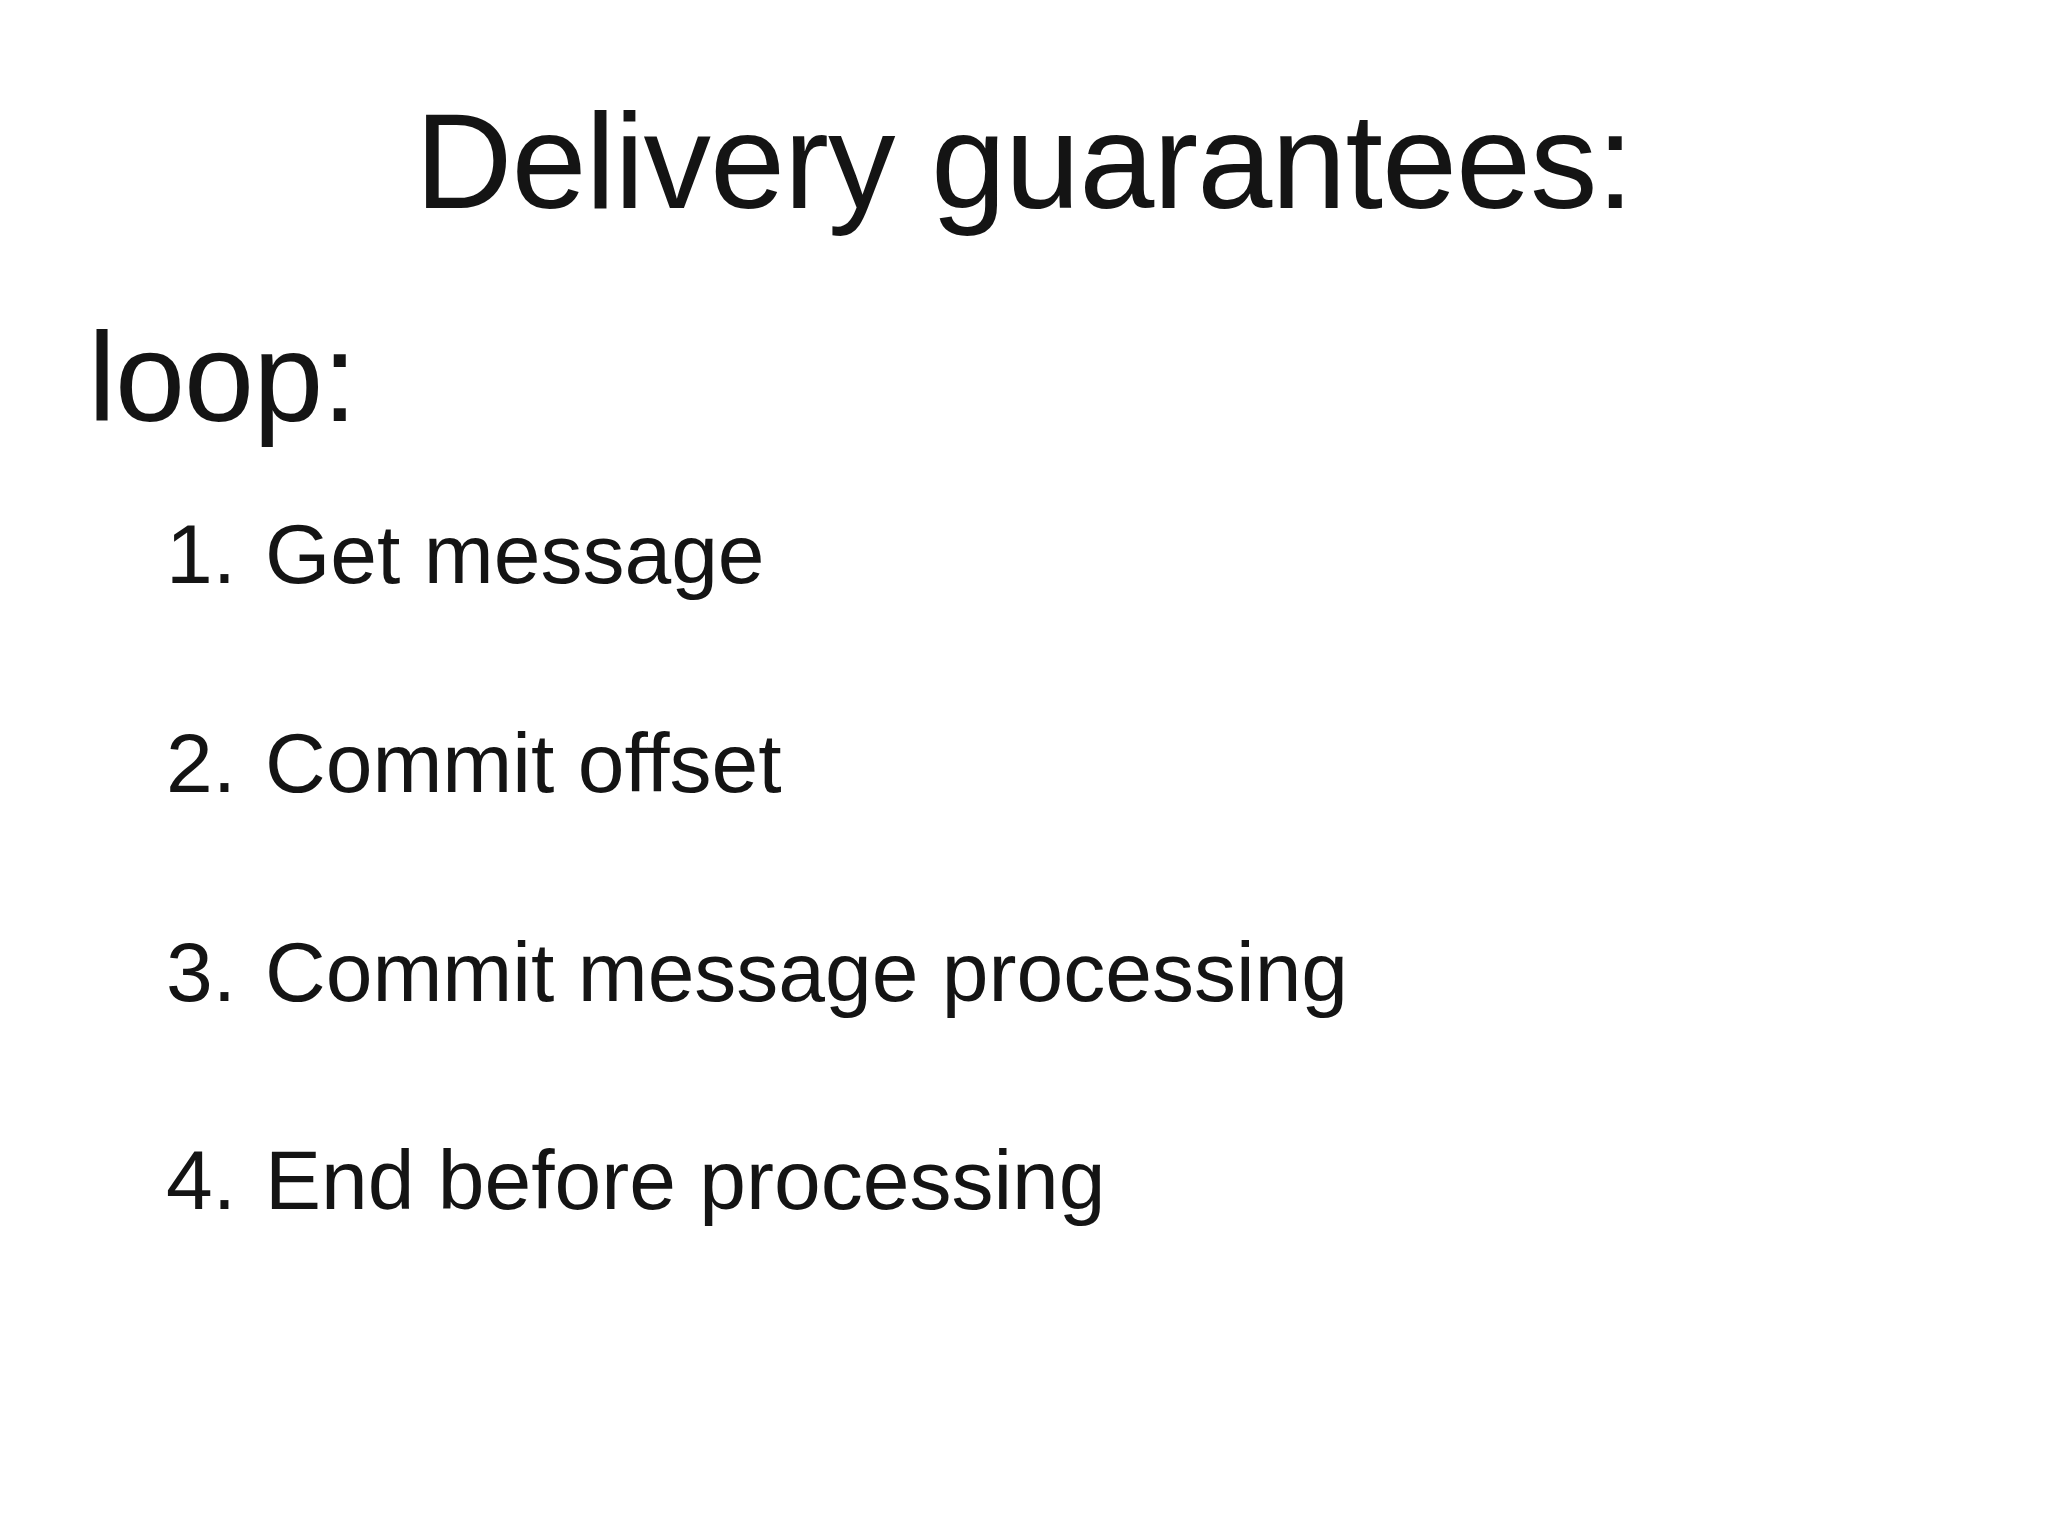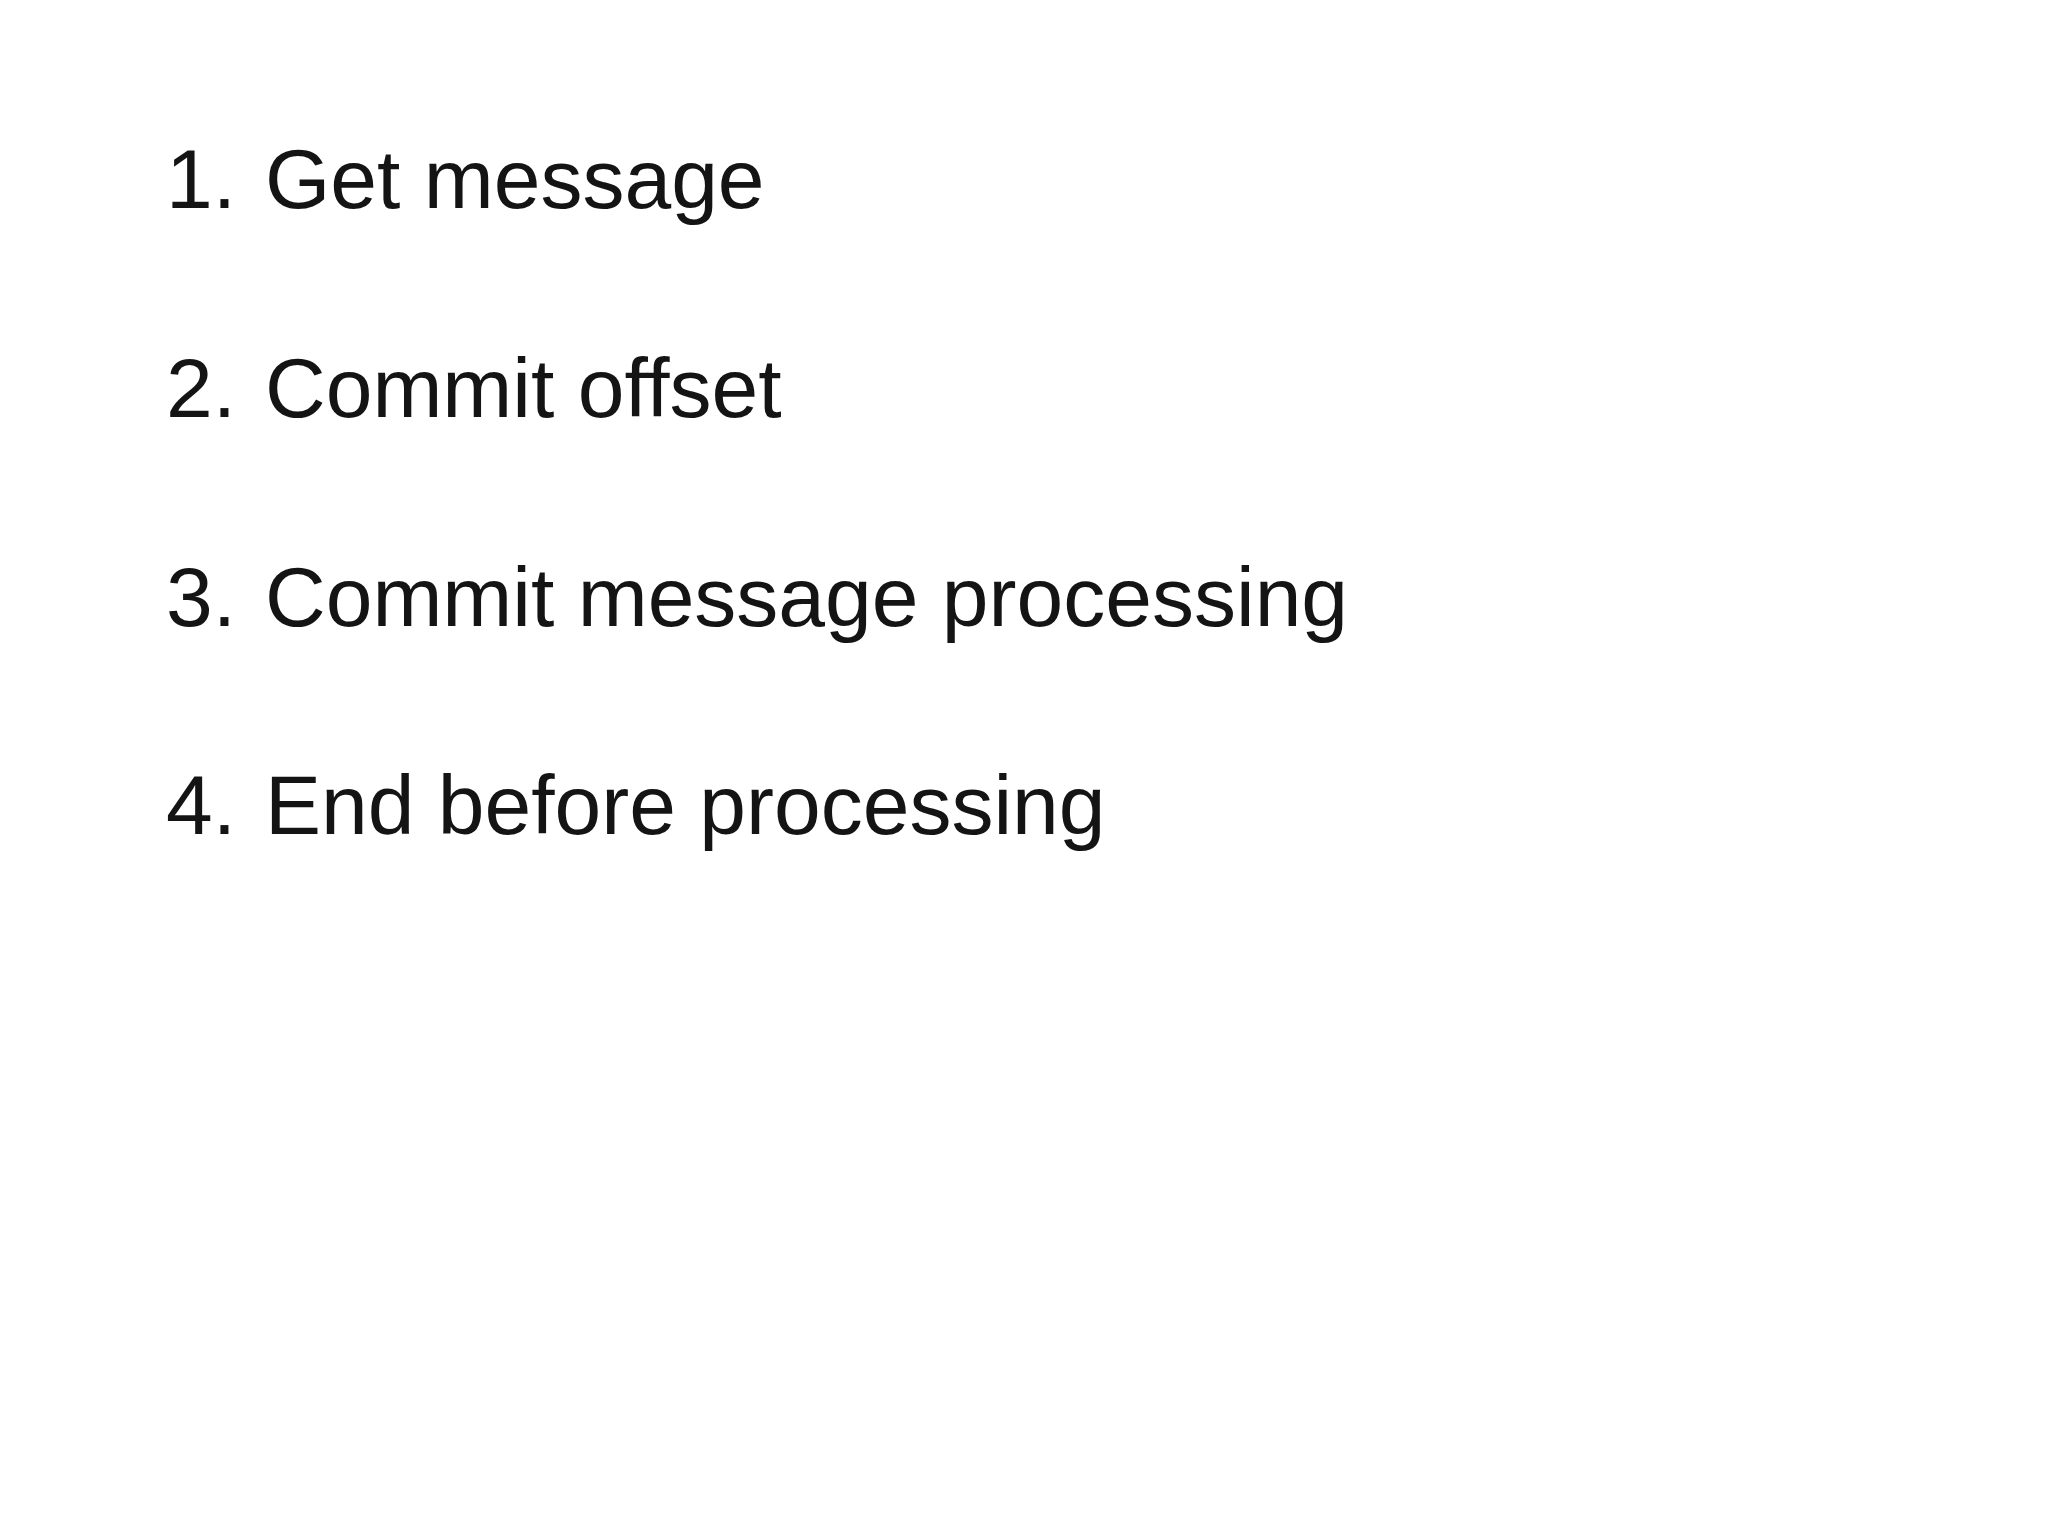--- a/index.html
+++ b/index.html
@@ -50,22 +50,24 @@
     flex: 1 1 auto;
     margin-top: 37px;
   }
 </style>
 </head>
 <body>
 
 <div class="slide">
 
   <h1 class="title">
+    <span class="title-line">Delivery guarantees:</span>
   </h1>
 
+  <div class="loop">loop:</div>
 
   <ol class="steps">
     <li class="step">
       <span class="num">1.</span>
       <span class="label">Get message</span>
     </li>
     <li class="step">
       <span class="num">2.</span>
       <span class="label">Commit offset</span>
     </li>

